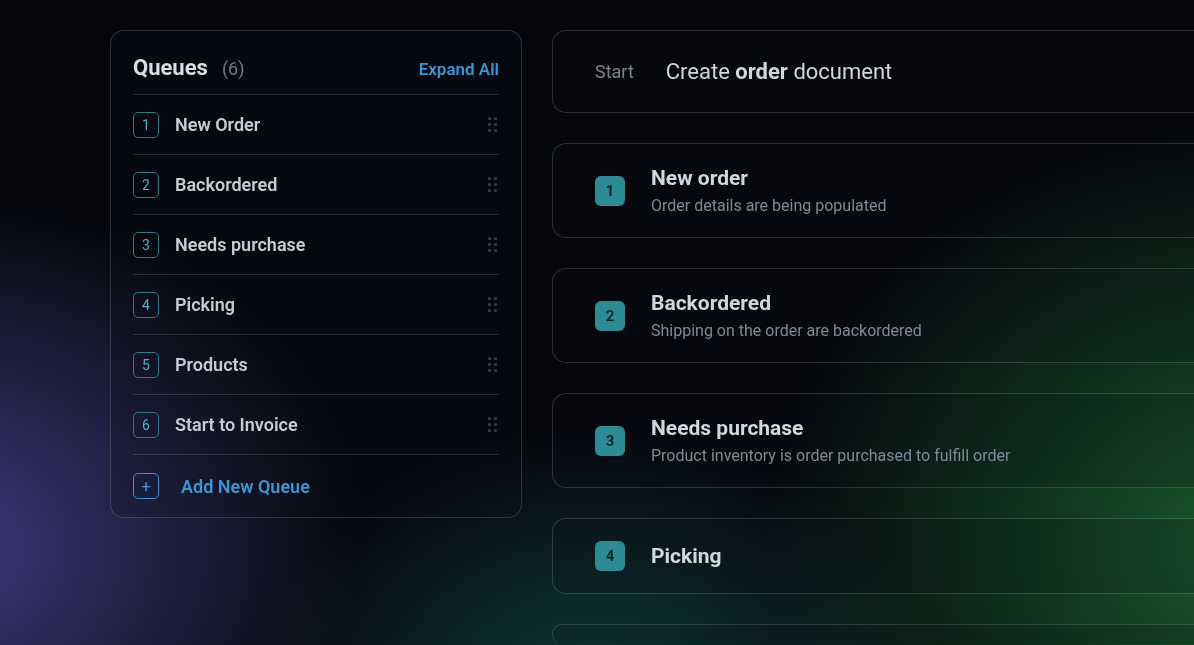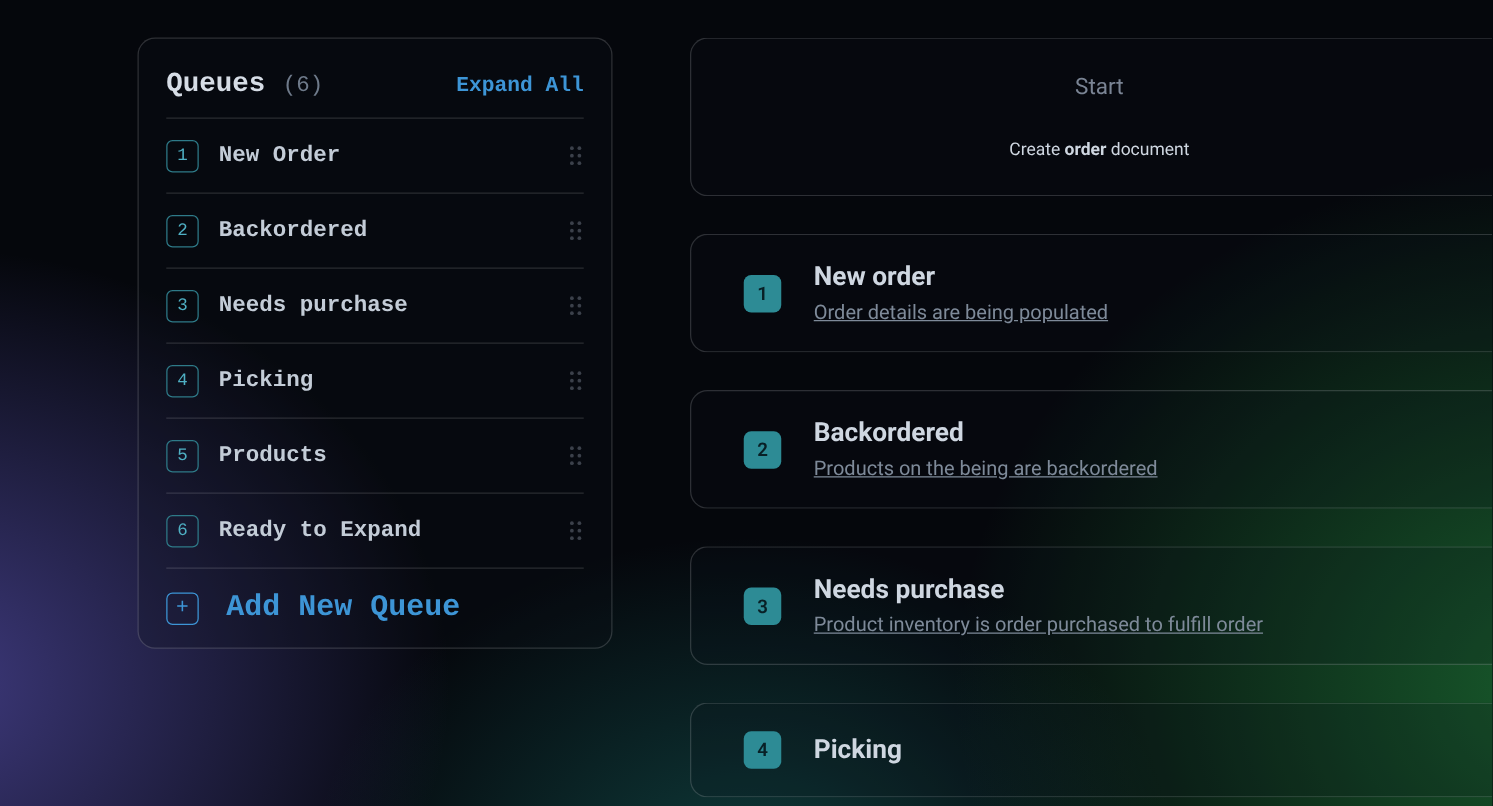--- a/index.html
+++ b/index.html
@@ -12,26 +12,25 @@
       #05070c;
     color: #9aa4b2;
     position: relative;
   }
 
   
   .sidebar {
     position: absolute;
     left: 110px;
     top: 30px;
-    width: 380px;
+    width: 412px;
     border: 1px solid rgba(255,255,255,0.16);
     border-radius: 14px;
     background: rgba(10,15,25,0.25);
     padding: 24px 22px 18px;
-    font-family: Liberation Mono, monospace;
   }
   .sidebar-header {
     display: flex;
     align-items: baseline;
     justify-content: space-between;
     padding-bottom: 14px;
     border-bottom: 1px solid rgba(255,255,255,0.14);
   }
   .sidebar-title-wrap { display: flex; align-items: baseline; gap: 14px; }
   .sidebar-title { color: #d6dde6; font-size: 22px; font-weight: 700; }
@@ -75,36 +74,36 @@
     cursor:pointer;
   }
   .plus-badge {
     width:26px; height:26px;
     border:1px solid #3d95d6;
     border-radius:5px;
     color:#3d95d6;
     font-size:17px; font-weight:400; line-height:1;
     display:flex; align-items:center; justify-content:center;
   }
-  .add-label { color:#3d95d6; font-size:24px; font-weight:600;text-align:center; }
+  .add-label { color:#3d95d6; font-size:18px; font-weight:600;text-align:center; }
 
   
   .main { position:absolute; left:552px; top:30px; right:0; }
 
   .start-card {
     border:1px solid rgba(255,255,255,0.16);
     border-right:none;
     border-top-left-radius:14px;
     border-bottom-left-radius:14px;
     background: rgba(10,15,25,0.2);
     padding: 28px 30px 28px 42px;
-    display:flex; align-items:center; gap:32px;flex-direction:column;
+    display:flex; align-items:center; gap:32px;
   }
   .start-pill { color:#7a8494; font-size:18px; }
-  .start-text { color:#cfd7e1; font-size:14px; font-weight:400; }
+  .start-text { color:#cfd7e1; font-size:22px; font-weight:400; }
   .start-text b { font-weight:700; }
 
   .step-card {
     margin-top:30px;
     border:1px solid rgba(255,255,255,0.16);
     border-right:none;
     border-top-left-radius:14px;
     border-bottom-left-radius:14px;
     background: rgba(10,15,25,0.18);
     padding: 22px 30px 22px 42px;
@@ -115,21 +114,21 @@
     width:30px; height:30px;
     background:#2d8b95;
     border-radius:6px;
     color:#082026;
     font-size:15px; font-weight:600;
     display:flex; align-items:center; justify-content:center;
     flex-shrink:0;
   }
   .step-text { display:flex; flex-direction:column; gap:6px; }
   .step-title { color:#cfd7e1; font-size:21px; font-weight:700; }
-  .step-desc  { color:#7e8a99; font-size:16px;text-decoration:underline; }
+  .step-desc  { color:#7e8a99; font-size:16px; }
 
   
   .step-card.peek { margin-top:30px; height:20px; padding:0; border-bottom:none; }
 </style>
 </head>
 <body>
 
 <div class="sidebar">
   <div class="sidebar-header">
     <div class="sidebar-title-wrap">
@@ -194,21 +193,21 @@
         <span></span>
         <span></span>
         <span></span>
         <span></span>
         <span></span>
         <span></span>
       </span>
   </div>
   <div class="queue-row">
     <span class="num-badge-outline">6</span>
-    <span class="queue-label">Ready to Expand</span>
+    <span class="queue-label">Start to Invoice</span>
     <span class="drag-handle">
         <span></span>
         <span></span>
         <span></span>
         <span></span>
         <span></span>
         <span></span>
       </span>
   </div>
 
@@ -230,21 +229,21 @@
     <div class="step-text">
       <span class="step-title">New order</span>
       <span class="step-desc">Order details are being populated</span>
     </div>
   </div>
 
   <div class="step-card">
     <span class="num-badge-solid">2</span>
     <div class="step-text">
       <span class="step-title">Backordered</span>
-      <span class="step-desc">Products on the being are backordered</span>
+      <span class="step-desc">Shipping on the order are backordered</span>
     </div>
   </div>
 
   <div class="step-card">
     <span class="num-badge-solid">3</span>
     <div class="step-text">
       <span class="step-title">Needs purchase</span>
       <span class="step-desc">Product inventory is order purchased to fulfill order</span>
     </div>
   </div>

